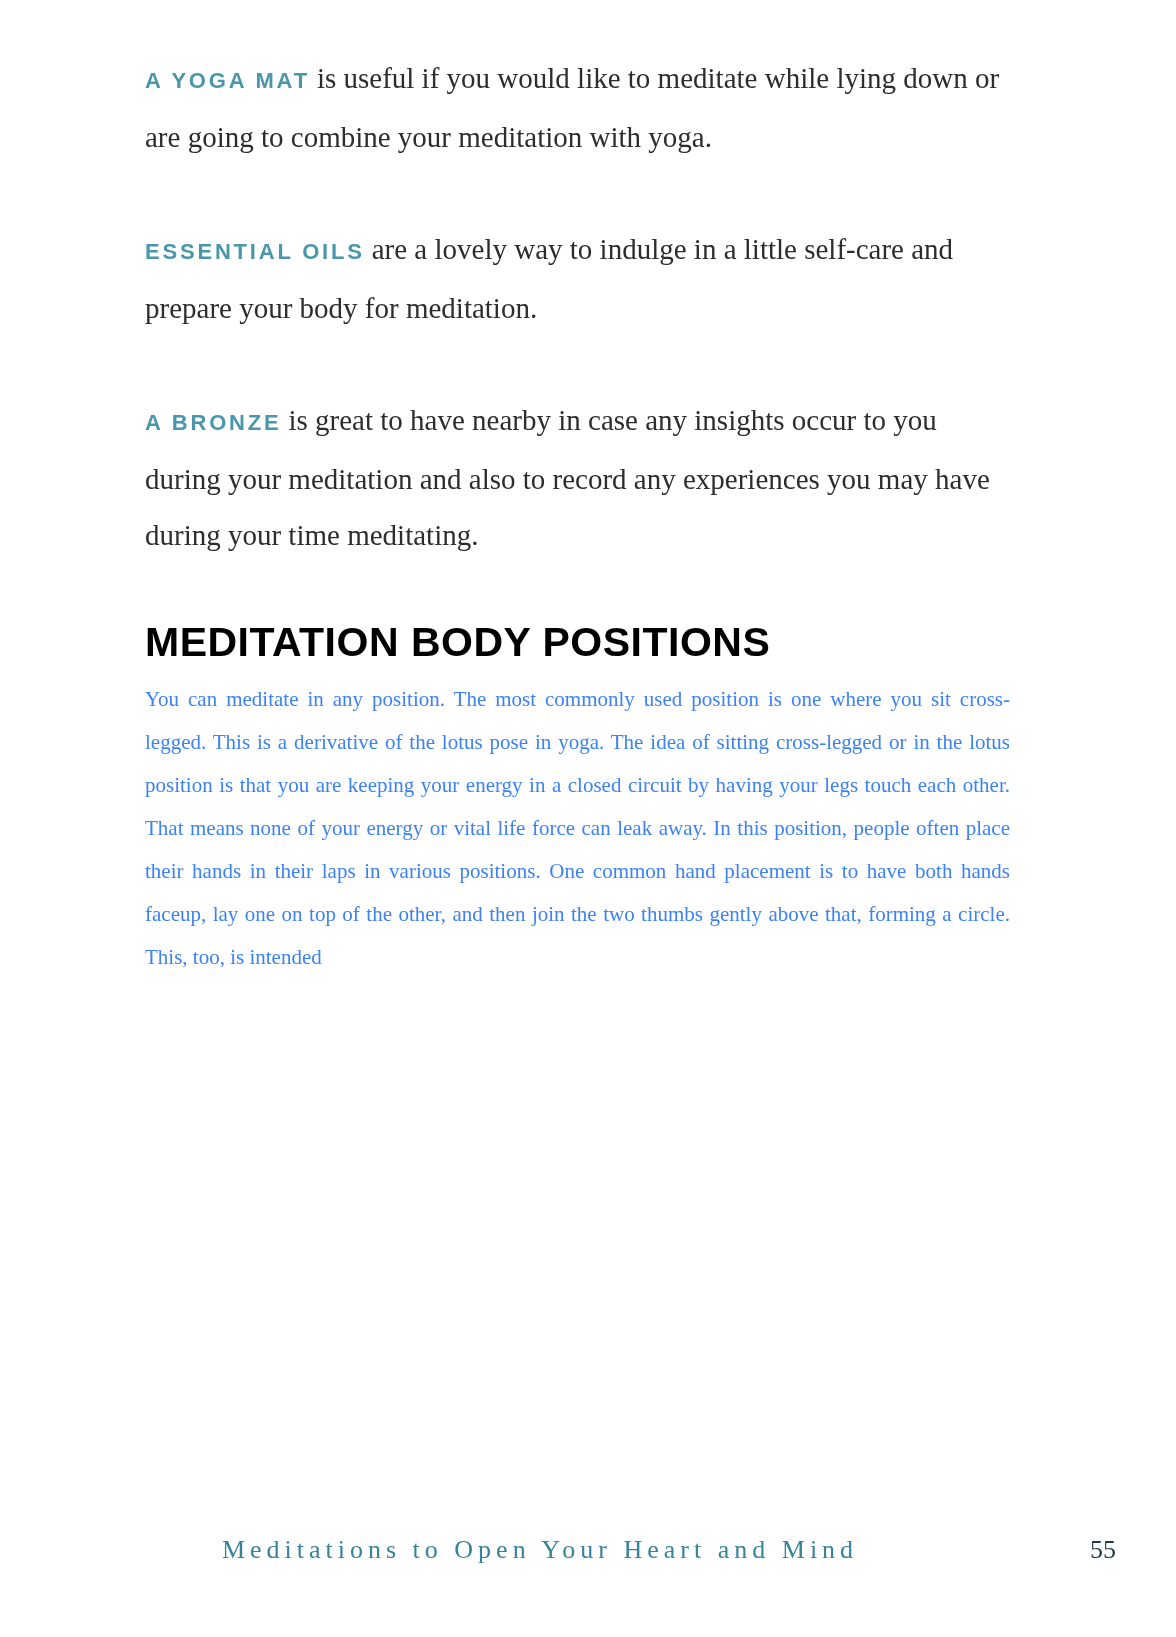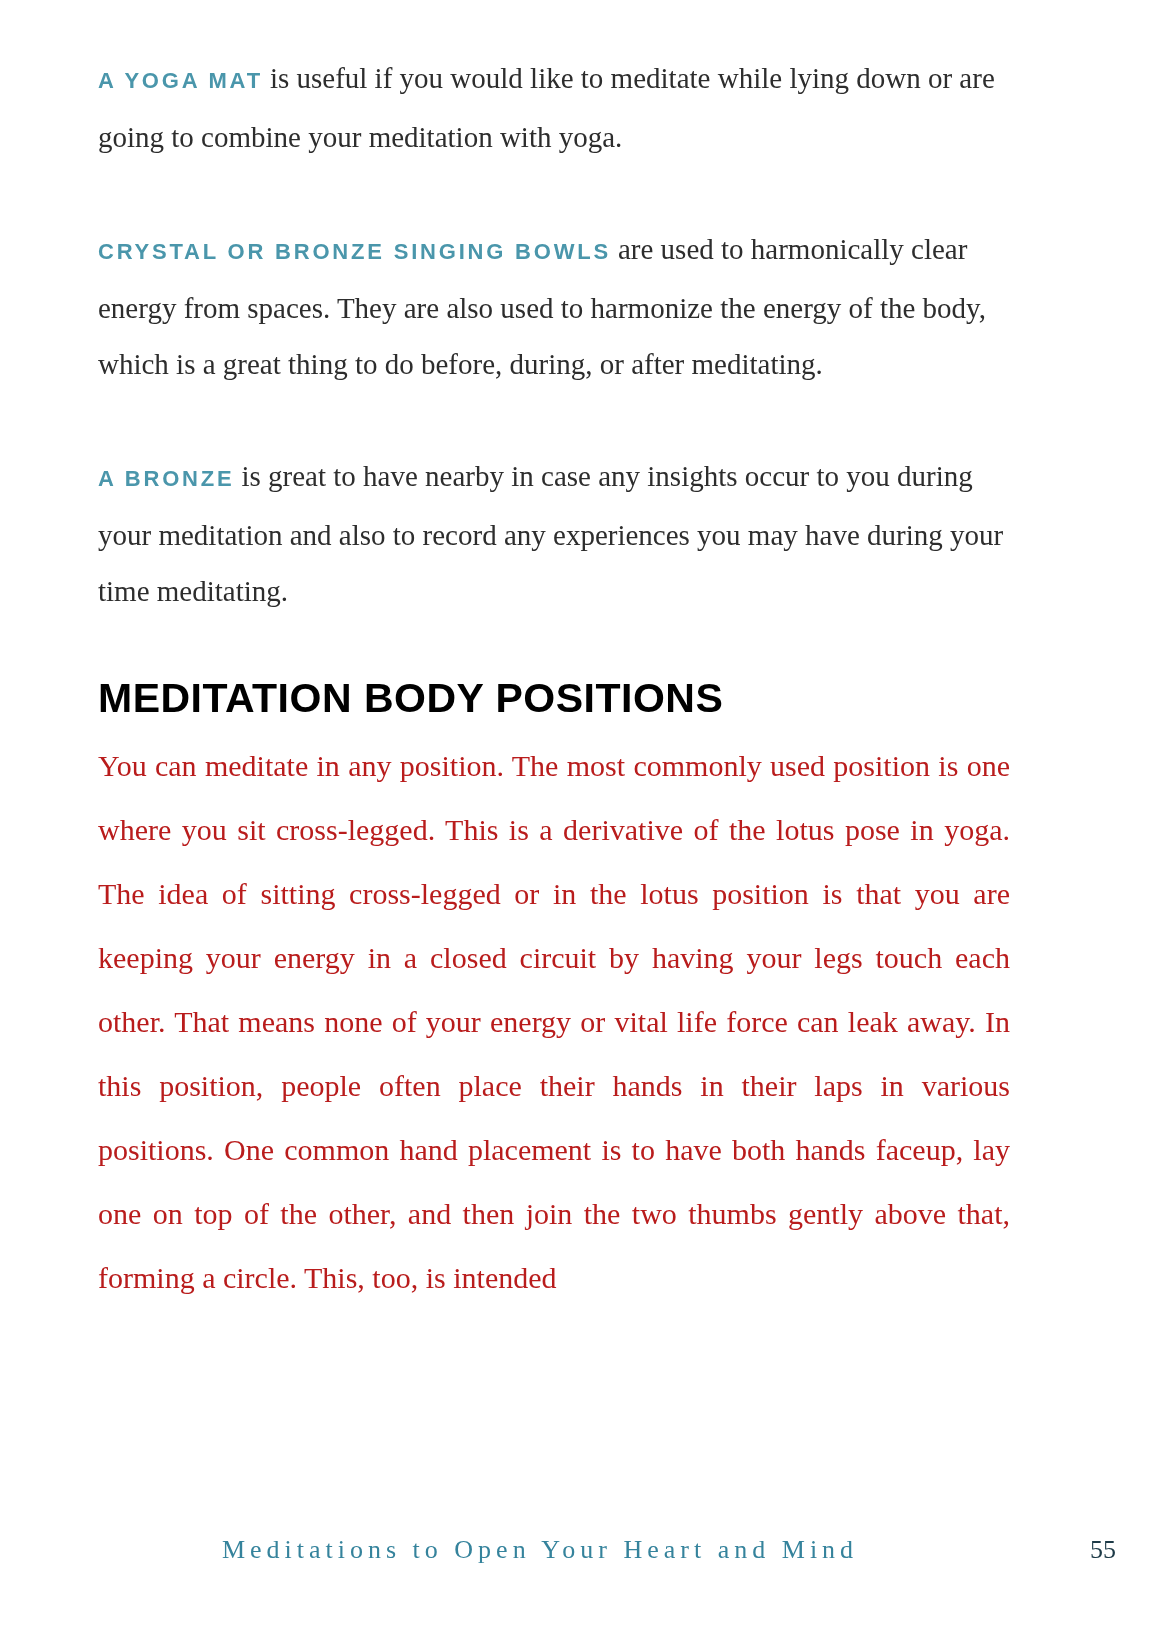--- a/index.html
+++ b/index.html
@@ -6,20 +6,21 @@
   html, body { background: #ffffff; }
   body {
     width: 1176px;
     height: 1637px;
     position: relative;
     overflow: hidden;
     font-family: "Liberation Serif", serif;
   }
   .page {
     padding: 50px 166px 0 98px;
+    margin-left: 47px;
   }
   .tool-para {
     font-size: 29px;
     line-height: 56px;
     color: #2d2d2d;
     margin-bottom: 56px;
     text-align: left;
   }
   .tool-lead {
     font-family: "Liberation Sans", sans-serif;
@@ -32,23 +33,23 @@
   .section-heading {
     font-family: "Liberation Sans", sans-serif;
     font-size: 41px;
     font-weight: 700;
     letter-spacing: 0.5px;
     color: #000000;
     margin-top: 44px;
     margin-bottom: 12px;
   }
   .body-para {
-    font-size: 30px;
-    line-height: 64px;
-    color: #b91c1c;
+    font-size: 21px;
+    line-height: 43px;
+    color: #3b82f6;
     text-align: justify;
   }
   .footer {
     position: absolute;
     left: 0;
     bottom: 62px;
     width: 100%;
     height: 40px;
   }
   .running-title {
@@ -70,22 +71,22 @@
     color: #1d3a47;
   }
 </style>
 </head>
 <body>
 
 <div class="page">
 
   <p class="tool-para"><span class="tool-lead">A YOGA MAT</span><span>is useful if you would like to meditate while lying down or are going to combine your meditation with yoga.</span></p>
 
+  <p class="tool-para"><span class="tool-lead">ESSENTIAL OILS</span><span>are a lovely way to indulge in a little self-care and prepare your body for meditation.</span></p>
 
-  <p class="tool-para"><span class="tool-lead">CRYSTAL OR BRONZE SINGING BOWLS</span><span>are used to harmonically clear energy from spaces. They are also used to harmonize the energy of the body, which is a great thing to do before, during, or after meditating.</span></p>
 
   <p class="tool-para"><span class="tool-lead">A BRONZE</span><span>is great to have nearby in case any insights occur to you during your meditation and also to record any experiences you may have during your time meditating.</span></p>
 
   <h1 class="section-heading">MEDITATION BODY POSITIONS</h1>
 
   <p class="body-para">You can meditate in any position. The most commonly used position is one where you sit cross-legged. This is a derivative of the lotus pose in yoga. The idea of sitting cross-legged or in the lotus position is that you are keeping your energy in a closed circuit by having your legs touch each other. That means none of your energy or vital life force can leak away. In this position, people often place their hands in their laps in various positions. One common hand placement is to have both hands faceup, lay one on top of the other, and then join the two thumbs gently above that, forming a circle. This, too, is intended</p>
 
 </div>
 
 <div class="footer">

